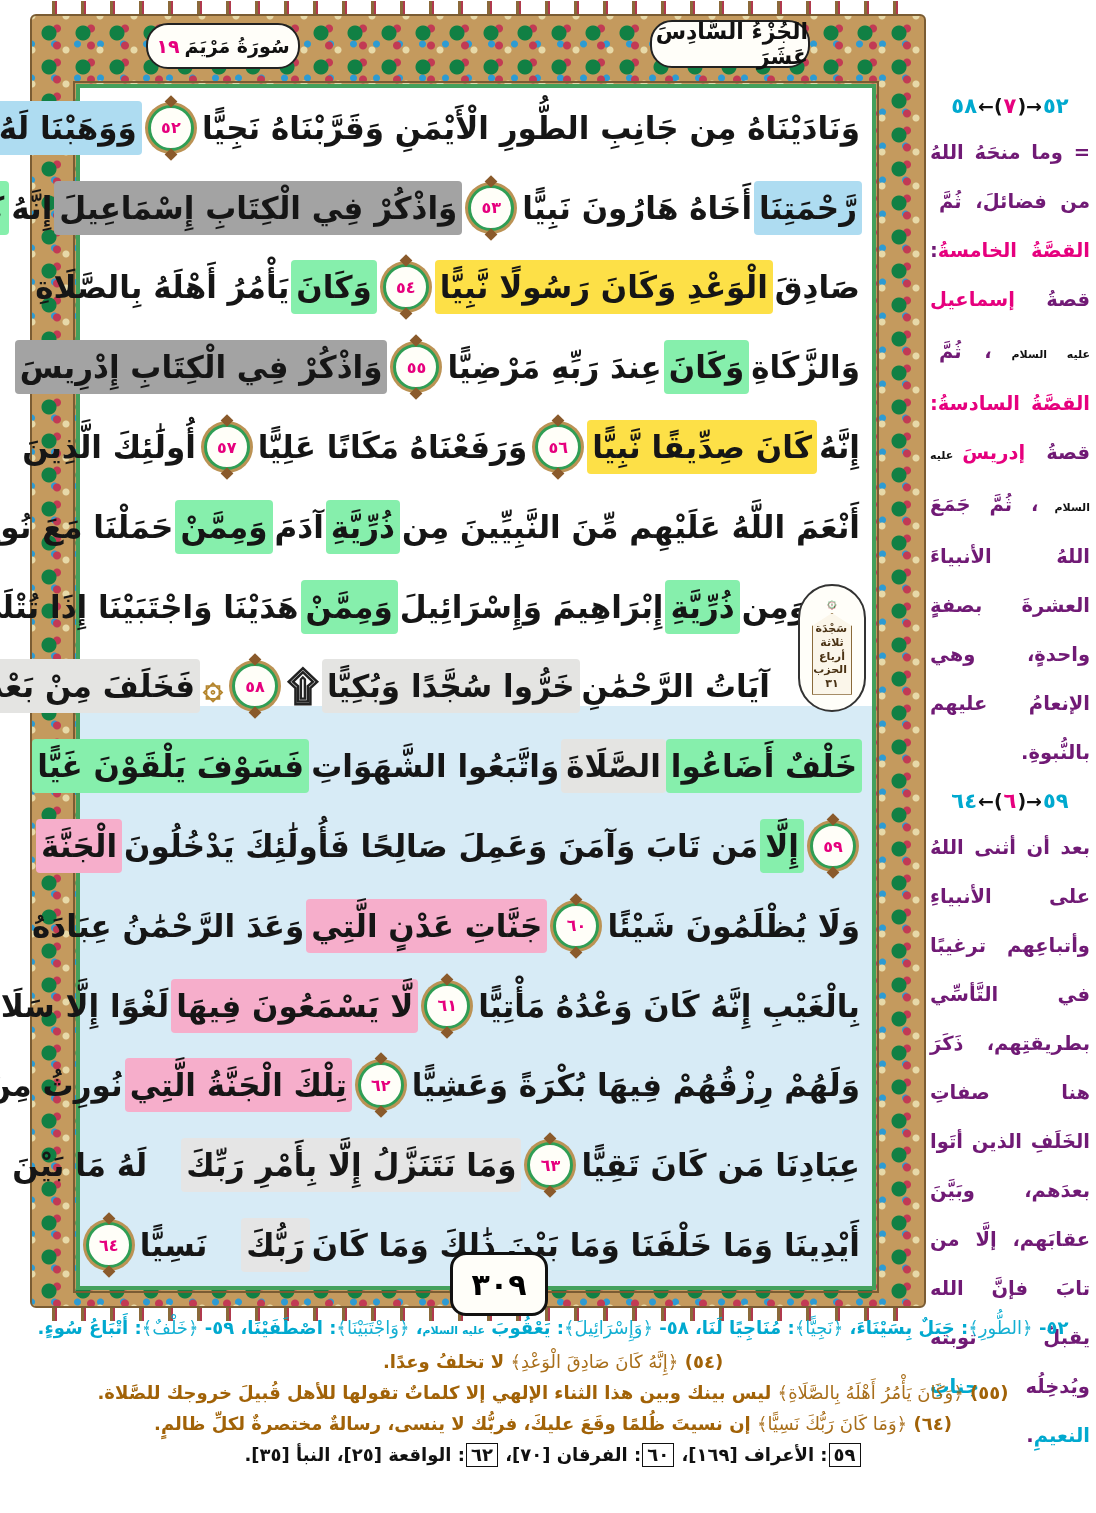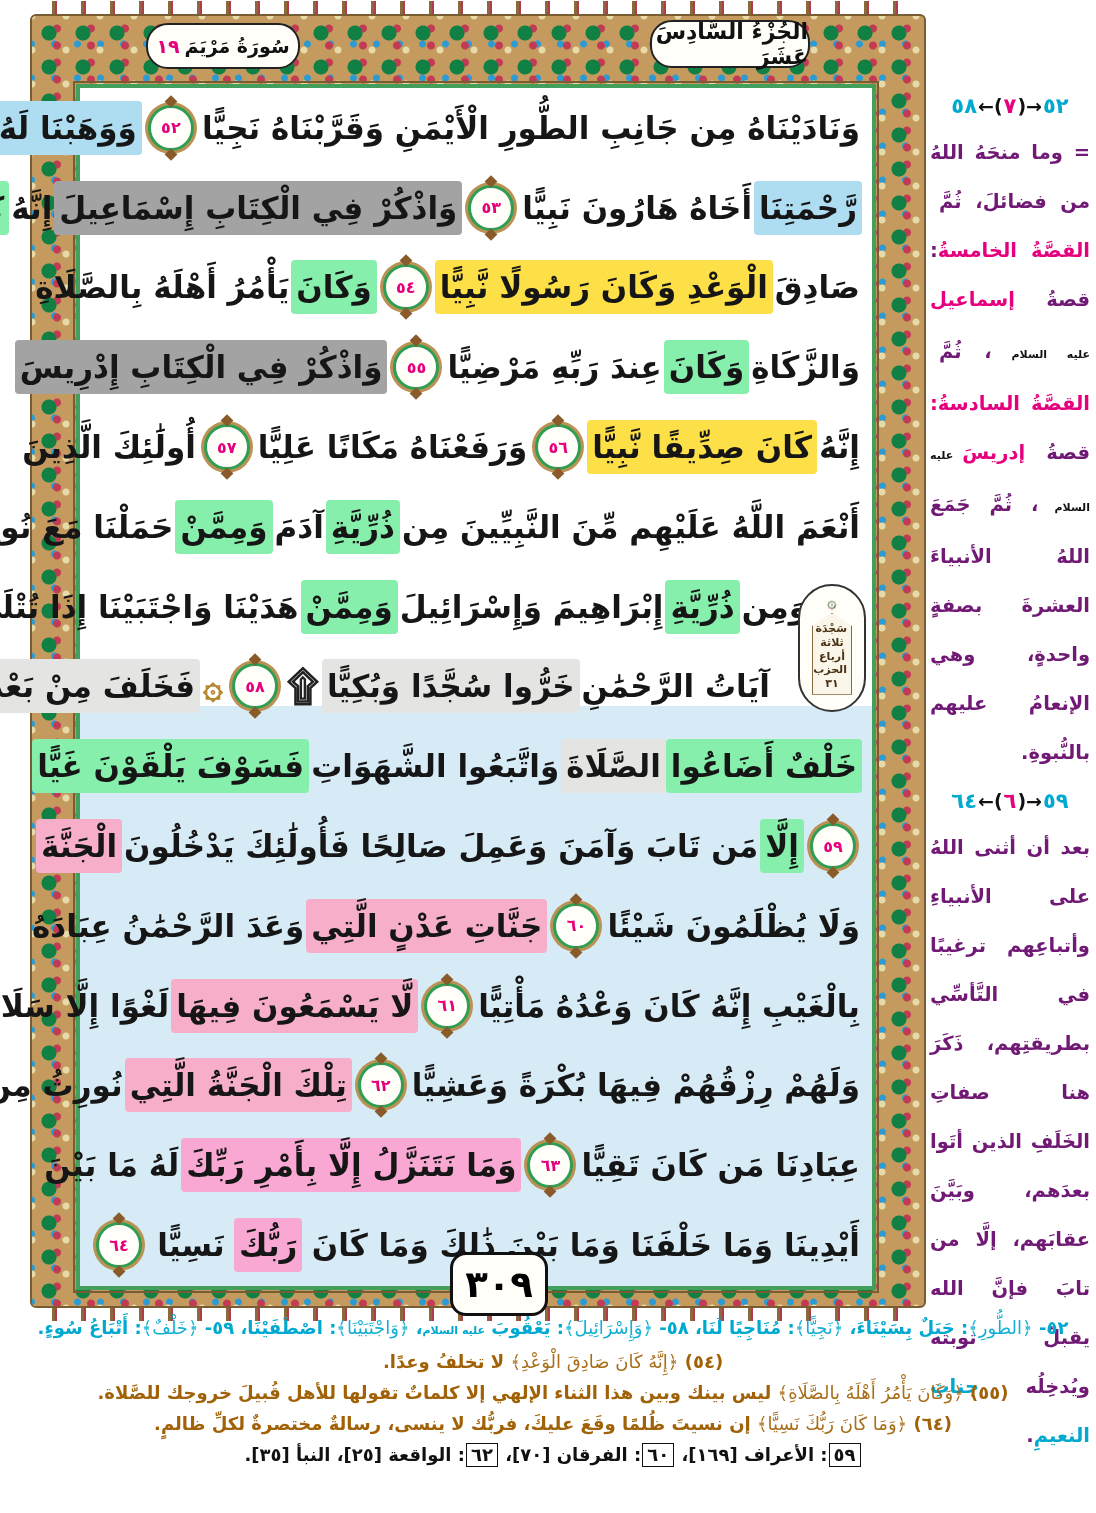--- a/index.html
+++ b/index.html
@@ -26,21 +26,21 @@
   .inner{position:absolute;left:76px;top:84px;width:800px;height:1206px;background:#ffffff;
     border:4px solid #43a05c;outline:2px solid #7a5c33;outline-offset:1px;box-sizing:border-box;}
   .bluezone{position:absolute;left:0;right:0;top:618px;bottom:0;background:#d7ebf6;}
   .qlines{position:absolute;inset:0;padding:0 10px;display:flex;flex-direction:column;}
   .qline{height:79.8px;display:flex;align-items:center;justify-content:space-between;
     direction:rtl;white-space:nowrap;font-weight:bold;font-size:31px;color:#161616;}
   .seg{padding:6px 2px;}
   .hl{padding:9px 5px;border-radius:4px;}
   .hl-b{background:#aedcf1;} .hl-p{background:#a3a3a3;} .hl-y{background:#86efac;}
   .hl-o{background:#fde047;} .hl-g{background:#e4e4e2;} .hl-r{background:#f6aecb;}
-  .hl-v{background:#f9a8d4;}
+  .hl-v{background:#e5e5e5;margin-left:32px;}
   .vbadge{position:relative;flex:0 0 auto;display:inline-flex;align-items:center;justify-content:center;
     width:40px;height:40px;border-radius:50%;background:#fffef8;border:3px solid #2f9e54;
     box-shadow:0 0 0 3px #bb9254;color:#e6007e;font-size:16px;font-weight:bold;margin:0 6px;}
   .vbadge::before,.vbadge::after{content:"";position:absolute;left:50%;width:9px;height:9px;
     background:#8a5a2b;transform:translateX(-50%) rotate(45deg);}
   .vbadge::before{top:-11px;} .vbadge::after{bottom:-11px;}
   .sym{padding:0 3px;}
   .sajdah-symbol{font-size:42px;color:#222;}
   .hizb-symbol{font-size:34px;color:#b5862f;}
 
@@ -57,21 +57,21 @@
   
   .cartouche{position:absolute;background:#fffef9;border:2px solid #222;border-radius:22px;
     display:flex;align-items:center;justify-content:center;gap:5px;font-weight:bold;color:#111;z-index:4;}
   .cart-surah{left:146px;top:23px;width:150px;height:42px;font-size:19px;}
   .cart-juz{left:650px;top:20px;width:156px;height:44px;font-size:22px;}
   .surah-num{color:#e6007e;font-size:19px;}
 
   
   .pagenum{position:absolute;left:450px;top:1252px;width:92px;height:58px;background:#fffef9;
     border:3px solid #111;border-radius:16px;display:flex;align-items:center;justify-content:center;
-    font-size:37px;font-weight:bold;color:#000;z-index:4;}
+    font-size:30px;font-weight:bold;color:#000;z-index:4;}
 
   
   .sidebar{position:absolute;left:930px;top:94px;width:160px;direction:rtl;color:#111;}
   .range{display:flex;direction:ltr;justify-content:center;align-items:center;gap:1px;
     font-size:21px;font-weight:bold;margin-bottom:10px;}
   .range .num{color:#00a9cf;} .range .cnt{color:#e6007e;} .range .ar{color:#111;font-size:19px;}
   .spara{font-size:19.5px;font-weight:bold;line-height:49px;text-align:justify;text-align-last:right;margin-bottom:12px;}
   .c-k{color:#701a75;margin-left:9px;} .c-m{color:#e6007e;} .c-c{color:#00a9cf;}
   .c-s{font-size:11px;color:#111;}
 

